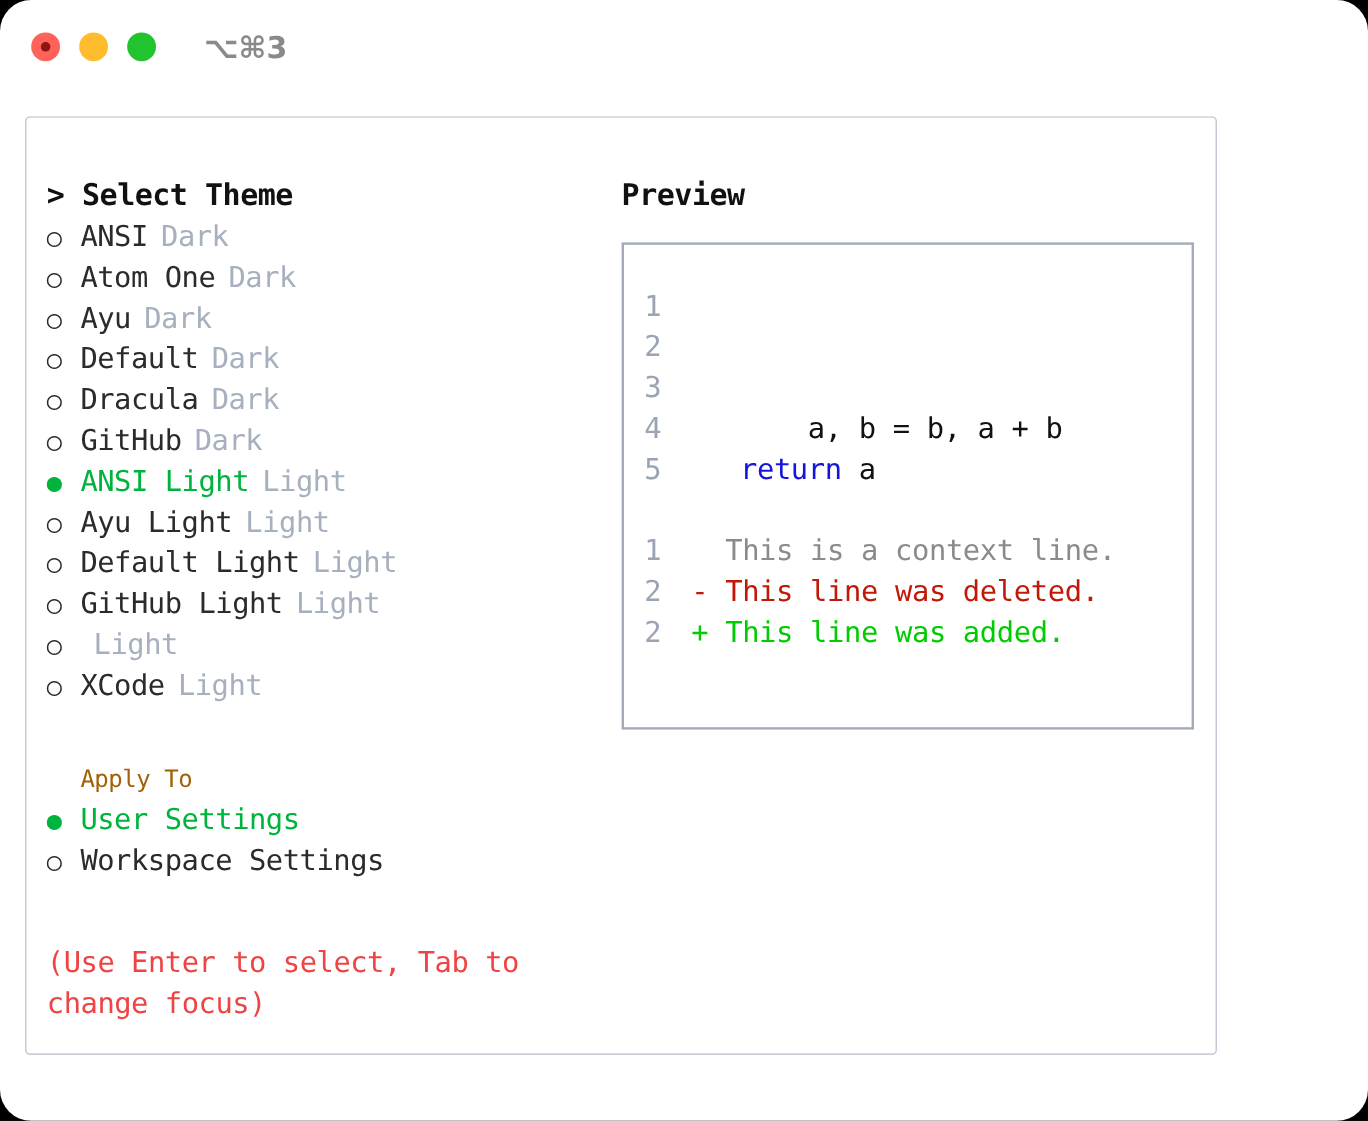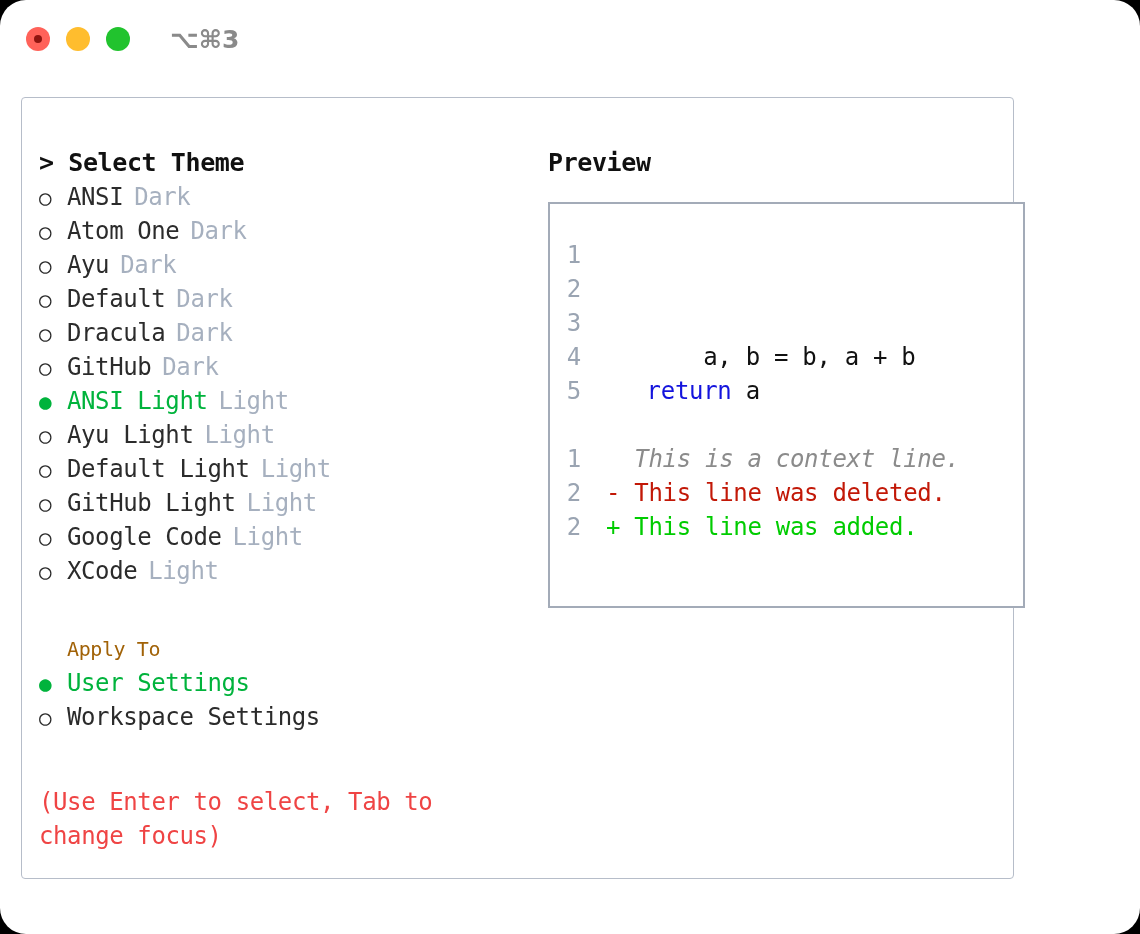--- a/index.html
+++ b/index.html
@@ -133,21 +133,21 @@
     font-size: 24px;
     color: #ef4444;
     line-height: 34px;
     width: 410px;
     letter-spacing: -0.4px;
   }
 
   
   #preview-column {
     position: absolute;
-    left: 486px; top: 48px;
+    left: 456px; top: 48px;
     width: 500px;
     padding-left: 40px;
   }
   #preview-title {
     font-size: 25px;
     font-weight: bold;
     color: #111111;
     line-height: 34px;
     letter-spacing: -0.4px;
   }
@@ -177,21 +177,21 @@
   }
   .code-text { color: #111111; }
 
   .tok-kw   { color: #1414dd; }
   .tok-fn   { color: #00b8cc; }
   .tok-num  { color: #00cc00; }
   .tok-plain{ color: #111111; }
 
   .gap-line { height: 34px; }
 
-  .diff-ctx { color: #8b8b8b; font-style: italic; }
+  .diff-ctx { color: #8b8b8b; }
   .diff-del { color: #c21807; }
   .diff-add { color: #00cc00; }
 </style>
 </head>
 <body>
 
 <div id="window-frame">
 
   <div id="titlebar">
     <div class="traffic-light tl-red"></div>
@@ -209,21 +209,21 @@
             <div class="list-row"><span class="bullet">○</span><span class="row-name">ANSI</span><span class="row-tag">Dark</span></div>
             <div class="list-row"><span class="bullet">○</span><span class="row-name">Atom One</span><span class="row-tag">Dark</span></div>
             <div class="list-row"><span class="bullet">○</span><span class="row-name">Ayu</span><span class="row-tag">Dark</span></div>
             <div class="list-row"><span class="bullet">○</span><span class="row-name">Default</span><span class="row-tag">Dark</span></div>
             <div class="list-row"><span class="bullet">○</span><span class="row-name">Dracula</span><span class="row-tag">Dark</span></div>
             <div class="list-row"><span class="bullet">○</span><span class="row-name">GitHub</span><span class="row-tag">Dark</span></div>
             <div class="list-row"><span class="bullet sel">●</span><span class="row-name sel">ANSI Light</span><span class="row-tag">Light</span></div>
             <div class="list-row"><span class="bullet">○</span><span class="row-name">Ayu Light</span><span class="row-tag">Light</span></div>
             <div class="list-row"><span class="bullet">○</span><span class="row-name">Default Light</span><span class="row-tag">Light</span></div>
             <div class="list-row"><span class="bullet">○</span><span class="row-name">GitHub Light</span><span class="row-tag">Light</span></div>
-            <div class="list-row"><span class="bullet">○</span><span class="row-name">Google Code</span><span class="row-tag">Light</span></div>
+            <div class="list-row"><span class="bullet">○</span><span class="row-tag">Light</span></div>
             <div class="list-row"><span class="bullet">○</span><span class="row-name">XCode</span><span class="row-tag">Light</span></div>
           </div>
 
         <div class="spacer-block"></div>
 
         <div id="apply-heading">Apply To</div>
         <div id="apply-list">
             <div class="list-row"><span class="bullet sel">●</span><span class="row-name sel">User Settings</span></div>
             <div class="list-row"><span class="bullet">○</span><span class="row-name">Workspace Settings</span></div>
           </div>

